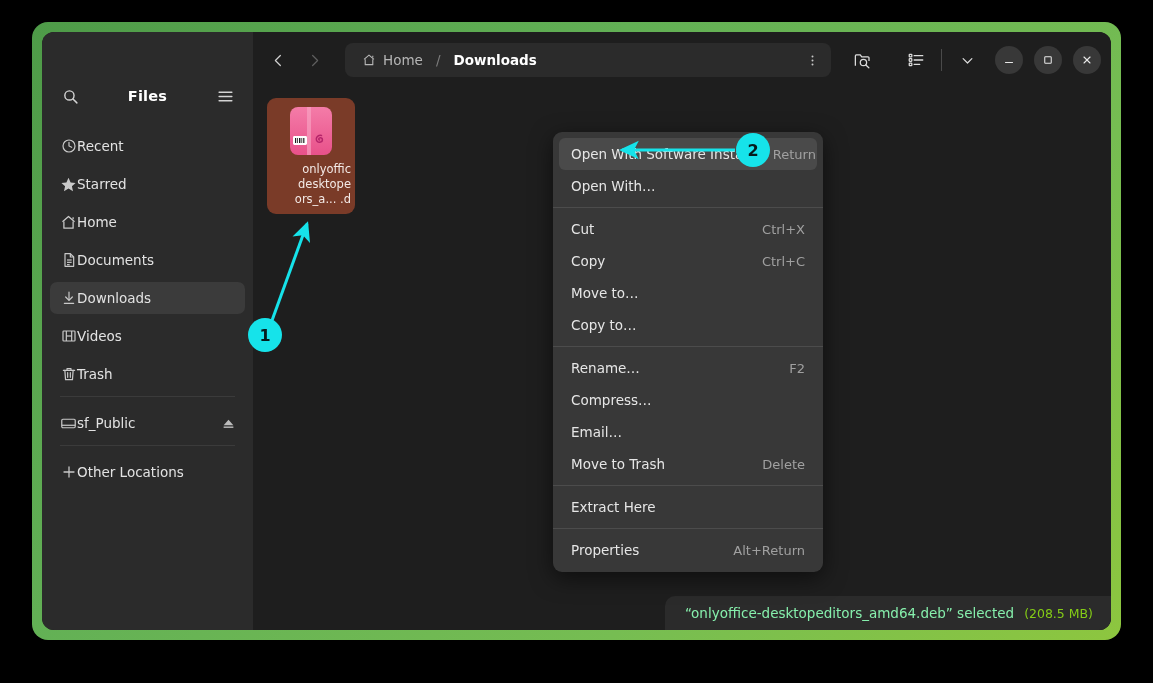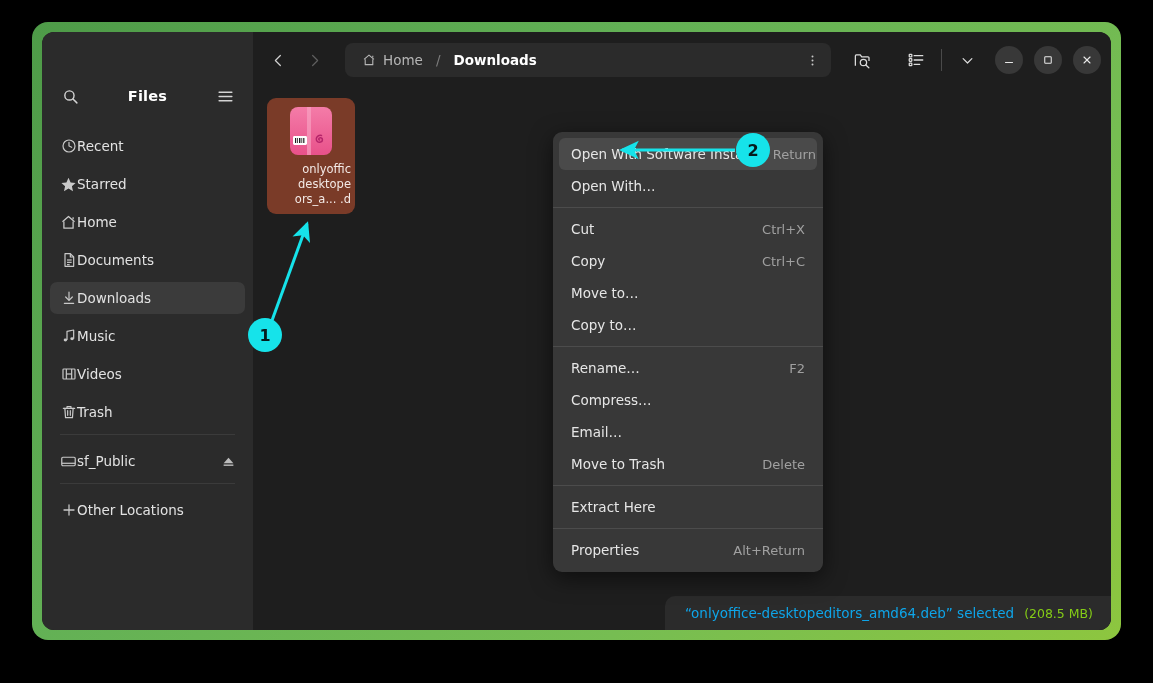--- a/index.html
+++ b/index.html
@@ -233,21 +233,21 @@
     right: 0;
     bottom: 0;
     background: #2b2b2b;
     border-top-left-radius: 10px;
     padding: 9px 18px 9px 20px;
     display: flex;
     align-items: baseline;
     gap: 10px;
     z-index: 20;
   }
-  #statusbar .s-main { color: #0ea5e9; font-size: 13.5px; }
+  #statusbar .s-main { color: #86efac; font-size: 13.5px; }
   #statusbar .s-size { color: #84cc16; font-size: 12.5px; }
 
   
   .anno-svg { position: absolute; left: 0; top: 0; width: 1153px; height: 683px; pointer-events: none; z-index: 60; }
   .badge {
     position: absolute;
     width: 34px; height: 34px;
     border-radius: 50%;
     background: #16e3ea;
     color: #061c1d;
@@ -334,30 +334,20 @@
           <span class="pi">
             <svg width="16" height="16" viewBox="0 0 24 24" fill="none" stroke="currentColor" stroke-width="1.8" stroke-linecap="round" stroke-linejoin="round">
               <line x1="12" y1="3" x2="12" y2="15"></line>
                 <polyline points="7,10.5 12,15.5 17,10.5"></polyline>
                 <line x1="5" y1="20" x2="19" y2="20"></line>
             </svg>
           </span>
           <span>Downloads</span>
         </div>
 
-        <div class="place">
-          <span class="pi">
-            <svg width="16" height="16" viewBox="0 0 24 24" fill="none" stroke="currentColor" stroke-width="1.8" stroke-linejoin="round">
-              <path d="M9 18V5l10-2v13"></path>
-                <ellipse cx="6.6" cy="18" rx="2.6" ry="2.2" fill="currentColor" stroke="none"></ellipse>
-              <ellipse cx="16.6" cy="16" rx="2.6" ry="2.2" fill="currentColor" stroke="none"></ellipse>
-            </svg>
-          </span>
-          <span>Music</span>
-        </div>
 
 
         <div class="place">
           <span class="pi">
             <svg width="16" height="16" viewBox="0 0 24 24" fill="none" stroke="currentColor" stroke-width="1.8" stroke-linejoin="round">
               <rect x="3" y="4.5" width="18" height="15" rx="1.2"></rect>
               <line x1="8" y1="4.5" x2="8" y2="19.5"></line>
                 <line x1="16" y1="4.5" x2="16" y2="19.5"></line>
                 <line x1="8" y1="12" x2="16" y2="12"></line>
             </svg>

